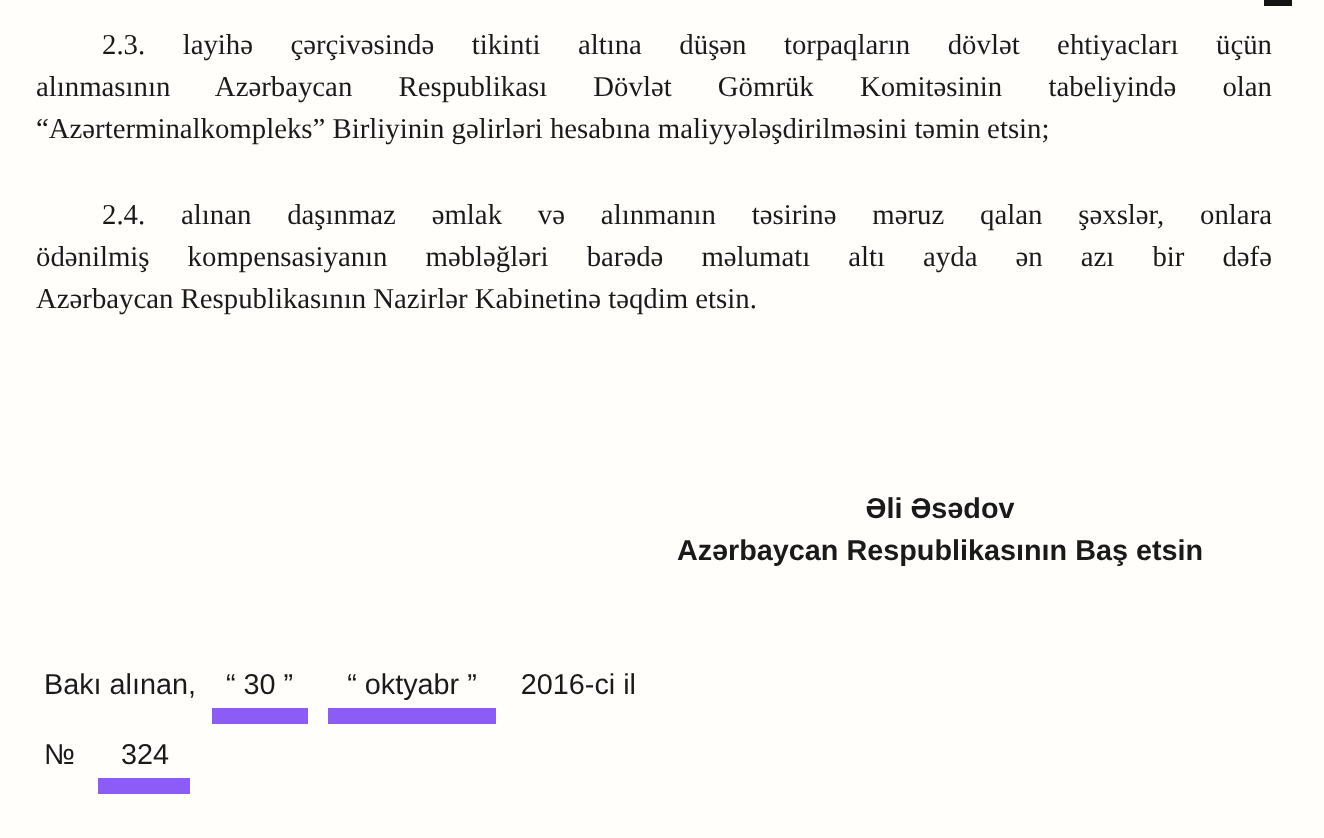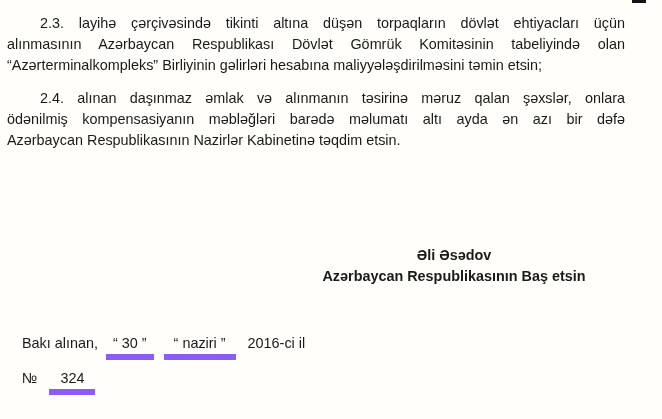--- a/index.html
+++ b/index.html
@@ -19,59 +19,60 @@
     width: 662px; height: 419px;
   }
   .edge-mark {
     position: absolute;
     left: 632px; top: 0;
     width: 14px; height: 3px;
     background: #151515;
   }
   .body-text {
     position: absolute;
-    left: 7px; top: 13px;
+    left: 18px; top: 13px;
     width: 618px;
+    font-family: Liberation Serif, serif;
   }
   .para { margin: 0; }
-  .para + .para { margin-top: 12px; }
+  .para + .para { margin-top: 22px; }
   .line {
     display: block;
     white-space: normal;
   }
   .line.just {
     text-align: justify;
     text-align-last: justify;
   }
   .line.last {
     text-align: right;
     text-align-last: left;
   }
   .line.indent { padding-left: 33px; }
   .signature {
     position: absolute;
-    left: 268px; top: 245px;
+    left: 284px; top: 245px;
     width: 372px;
     text-align: center;
     font-weight: bold;
   }
   .sig-line { display: block; }
   .date-line {
     position: absolute;
     left: 22px; top: 333px;
     white-space: nowrap;
   }
   .no-line {
     position: absolute;
     left: 22px; top: 368px;
     white-space: nowrap;
   }
   .blank-fill {
     display: inline-block;
-    border-bottom: 6px solid #8b5cf6;
+    border-bottom: 8px solid #8b5cf6;
     text-align: center;
   }
   .fill-day    { margin-left: 8px;  padding: 0 7px; }
   .fill-month  { margin-left: 10px; padding: 0 10px; }
   .fill-number { margin-left: 12px; padding: 0 11px; }
   .year-text   { margin-left: 12px; }
 </style>
 </head>
 <body>
 
@@ -91,20 +92,20 @@
       <span class="line last">Azərbaycan Respublikasının Nazirlər Kabinetinə təqdim etsin.</span>
     </p>
   </div>
 
   <div class="signature">
     <span class="sig-line">Əli Əsədov</span>
     <span class="sig-line">Azərbaycan Respublikasının Baş etsin</span>
   </div>
 
   <div class="date-line">
-    <span>Bakı alınan,</span><span class="blank-fill fill-day">“ 30 ”</span><span class="blank-fill fill-month">“ naziri ”</span><span class="year-text">2016-ci il</span>
+    <span>Bakı alınan,</span><span class="blank-fill fill-day">“ 30 ”</span><span class="blank-fill fill-month">“ oktyabr ”</span><span class="year-text">2016-ci il</span>
   </div>
 
   <div class="no-line">
     <span>№</span><span class="blank-fill fill-number">324</span>
   </div>
 
 </div>
 
 </body></html>

